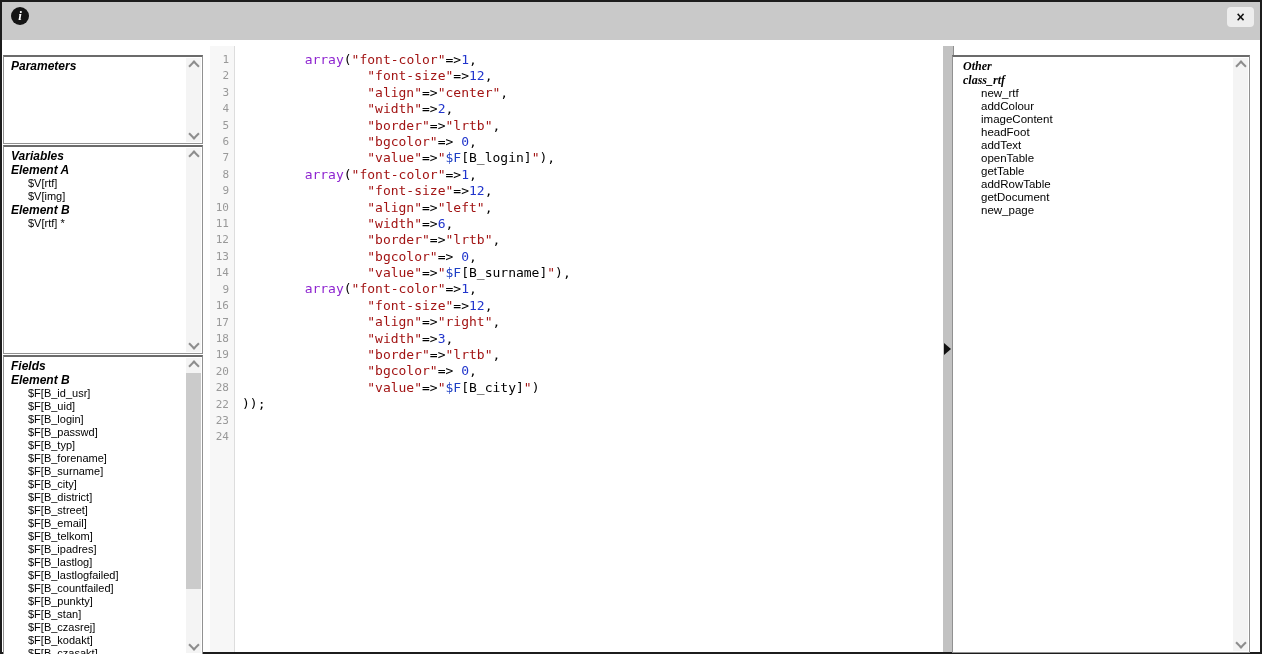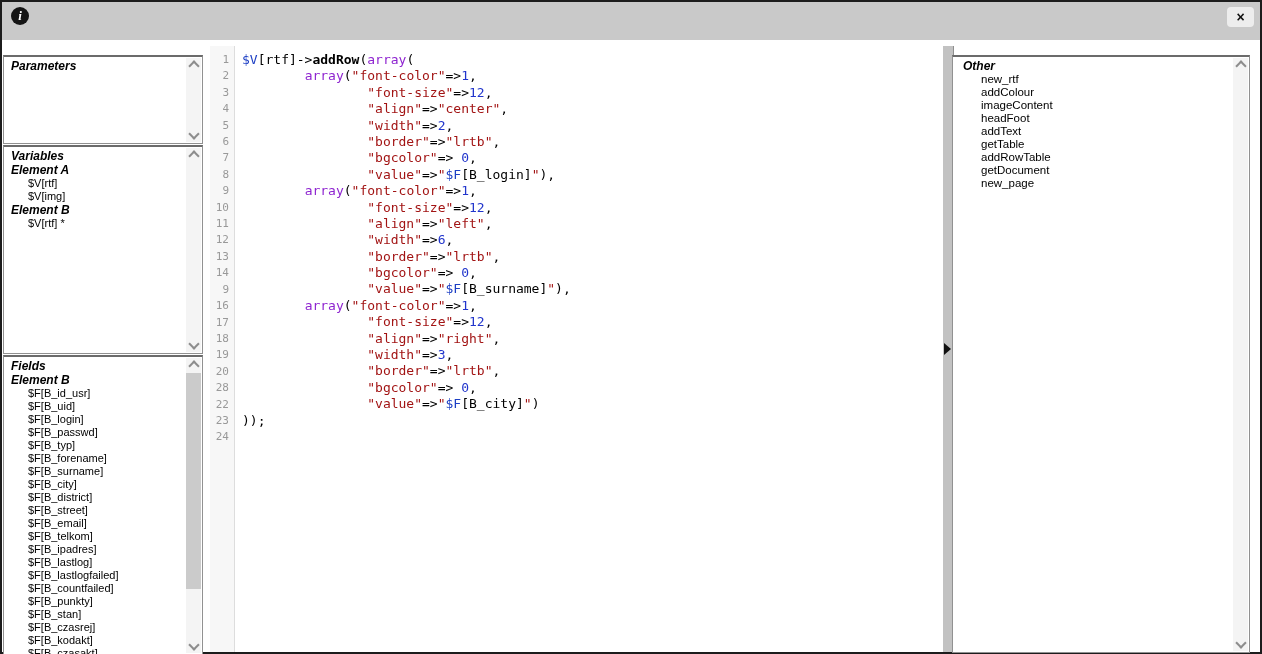--- a/index.html
+++ b/index.html
@@ -20,21 +20,21 @@
   .panel{position:absolute;background:#fff;border:1px solid #919191;border-top:2px solid #6b6b6b;}
   .panel-params{left:1px;top:53px;width:198px;height:86px;}
   .panel-vars{left:1px;top:143px;width:198px;height:206px;}
   .panel-fields{left:1px;top:353px;width:198px;height:297px;}
   .panel-lib{left:950px;top:53px;width:296px;height:595px;}
   .panel-content{position:absolute;top:0;left:0;bottom:0;right:17px;overflow:hidden;padding-top:2px;}
   .panel-title{font:bold italic 12px/14px "Liberation Sans",sans-serif;color:#000;padding-left:7px;}
   .group-label{font:bold italic 12px/14px "Liberation Sans",sans-serif;color:#000;padding-left:7px;}
   .item{font:11px/13px "Liberation Sans",sans-serif;color:#000;padding-left:24px;white-space:nowrap;}
   .panel-lib .item{padding-left:28px;font-size:11.5px;}
-  .panel-lib .panel-title{padding-left:10px;}
+  .panel-lib .panel-title{padding-left:10px;font-family:Liberation Serif, serif;}
 
   
   .vscroll{position:absolute;top:1px;right:1px;bottom:1px;width:15px;background:#f4f4f4;}
   .sb-btn{position:absolute;left:0;width:15px;height:14px;display:flex;align-items:center;justify-content:center;}
   .sb-btn.up{top:0}.sb-btn.down{bottom:0}
   .chev{width:6px;height:6px;border-left:2px solid #8d8d8d;border-bottom:2px solid #8d8d8d;}
   .chev-up{transform:rotate(135deg);margin-top:2px;}
   .chev-down{transform:rotate(-45deg);margin-bottom:2px;}
   .sb-thumb{position:absolute;left:0;width:15px;background:#cbcbcb;}
   .thumb-fields{top:15px;height:216px;}
@@ -163,21 +163,20 @@
         <div>17</div>
         <div>18</div>
         <div>19</div>
         <div>20</div>
         <div>28</div>
         <div>22</div>
         <div>23</div>
         <div>24</div>
       </div>
     <div class="code" id="code">
-        <div class="code-line"><span style="color: rgb(29, 63, 196);">$V</span><span style="color: rgb(0, 0, 0);">[rtf]-&gt;</span><span style="color: rgb(0, 0, 0); font-weight: bold;">addRow</span><span style="color: rgb(0, 0, 0);">(</span><span style="color: rgb(142, 36, 208);">array</span><span style="color: rgb(0, 0, 0);">(</span></div>
         <div class="code-line"><span style="color: rgb(0, 0, 0);">        </span><span style="color: rgb(142, 36, 208);">array</span><span style="color: rgb(0, 0, 0);">(</span><span style="color: rgb(162, 20, 20);">"font-color"</span><span style="color: rgb(0, 0, 0);">=&gt;</span><span style="color: rgb(33, 53, 204);">1</span><span style="color: rgb(0, 0, 0);">,</span></div>
         <div class="code-line"><span style="color: rgb(0, 0, 0);">                </span><span style="color: rgb(162, 20, 20);">"font-size"</span><span style="color: rgb(0, 0, 0);">=&gt;</span><span style="color: rgb(33, 53, 204);">12</span><span style="color: rgb(0, 0, 0);">,</span></div>
         <div class="code-line"><span style="color: rgb(0, 0, 0);">                </span><span style="color: rgb(162, 20, 20);">"align"</span><span style="color: rgb(0, 0, 0);">=&gt;</span><span style="color: rgb(162, 20, 20);">"center"</span><span style="color: rgb(0, 0, 0);">,</span></div>
         <div class="code-line"><span style="color: rgb(0, 0, 0);">                </span><span style="color: rgb(162, 20, 20);">"width"</span><span style="color: rgb(0, 0, 0);">=&gt;</span><span style="color: rgb(33, 53, 204);">2</span><span style="color: rgb(0, 0, 0);">,</span></div>
         <div class="code-line"><span style="color: rgb(0, 0, 0);">                </span><span style="color: rgb(162, 20, 20);">"border"</span><span style="color: rgb(0, 0, 0);">=&gt;</span><span style="color: rgb(162, 20, 20);">"lrtb"</span><span style="color: rgb(0, 0, 0);">,</span></div>
         <div class="code-line"><span style="color: rgb(0, 0, 0);">                </span><span style="color: rgb(162, 20, 20);">"bgcolor"</span><span style="color: rgb(0, 0, 0);">=&gt; </span><span style="color: rgb(33, 53, 204);">0</span><span style="color: rgb(0, 0, 0);">,</span></div>
         <div class="code-line"><span style="color: rgb(0, 0, 0);">                </span><span style="color: rgb(162, 20, 20);">"value"</span><span style="color: rgb(0, 0, 0);">=&gt;</span><span style="color: rgb(162, 20, 20);">"</span><span style="color: rgb(29, 63, 196);">$F</span><span style="color: rgb(0, 0, 0);">[B_login]</span><span style="color: rgb(162, 20, 20);">"</span><span style="color: rgb(0, 0, 0);">),</span></div>
         <div class="code-line"><span style="color: rgb(0, 0, 0);">        </span><span style="color: rgb(142, 36, 208);">array</span><span style="color: rgb(0, 0, 0);">(</span><span style="color: rgb(162, 20, 20);">"font-color"</span><span style="color: rgb(0, 0, 0);">=&gt;</span><span style="color: rgb(33, 53, 204);">1</span><span style="color: rgb(0, 0, 0);">,</span></div>
         <div class="code-line"><span style="color: rgb(0, 0, 0);">                </span><span style="color: rgb(162, 20, 20);">"font-size"</span><span style="color: rgb(0, 0, 0);">=&gt;</span><span style="color: rgb(33, 53, 204);">12</span><span style="color: rgb(0, 0, 0);">,</span></div>
         <div class="code-line"><span style="color: rgb(0, 0, 0);">                </span><span style="color: rgb(162, 20, 20);">"align"</span><span style="color: rgb(0, 0, 0);">=&gt;</span><span style="color: rgb(162, 20, 20);">"left"</span><span style="color: rgb(0, 0, 0);">,</span></div>
@@ -197,26 +196,28 @@
       </div>
   </div>
 
   <div class="splitter">
     <div class="splitter-arrow"></div>
   </div>
 
   <div class="panel panel-lib">
     <div class="panel-content">
       <div class="panel-title">Other</div>
+      <div class="panel-title">class_rtf</div>
       <div id="library-list">
           <div class="item">new_rtf</div>
           <div class="item">addColour</div>
           <div class="item">imageContent</div>
           <div class="item">headFoot</div>
           <div class="item">addText</div>
+          <div class="item">openTable</div>
           <div class="item">getTable</div>
           <div class="item">addRowTable</div>
           <div class="item">getDocument</div>
           <div class="item">new_page</div>
         </div>
     </div>
     <div class="vscroll">
       <span class="sb-btn up">
           <span class="chev chev-up"></span>
         </span>

